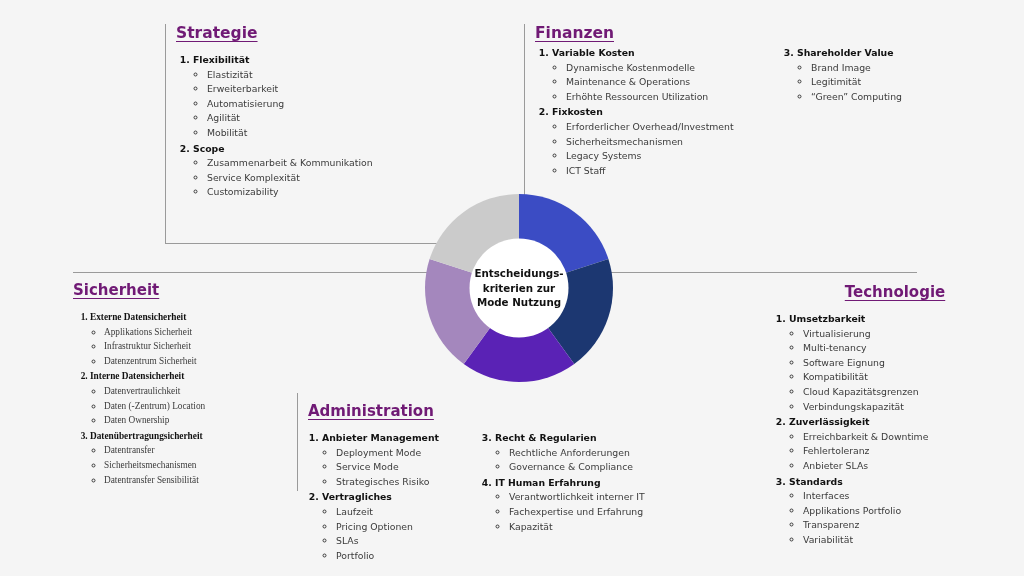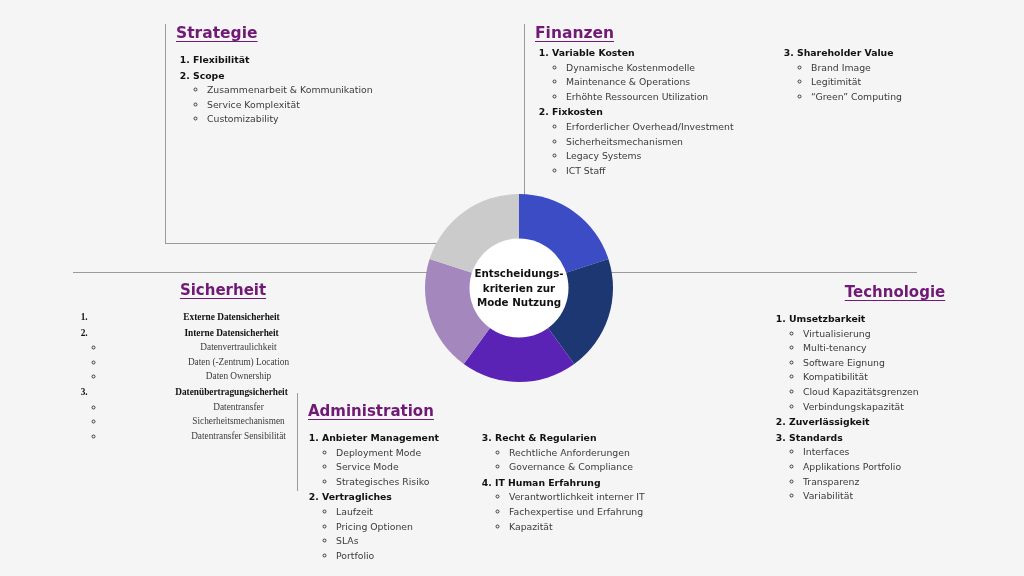--- a/index.html
+++ b/index.html
@@ -126,21 +126,27 @@
       <div>Entscheidungs-</div>
       <div>kriterien zur</div>
       <div>Mode Nutzung</div>
     </div>
   </div>
 
   <div class="section" style="left:176px; top:24px; width:310px;">
     <div class="sec-title big">Strategie</div>
     <div style="margin-top:11px;">
       <ol class="lvl1">
-          <li><span class="num-label">Flexibilität</span></li>
+          <li><span class="num-label">Flexibilität</span><ul class="lvl2">
+              <li>Elastizität</li>
+              <li>Erweiterbarkeit</li>
+              <li>Automatisierung</li>
+              <li>Agilität</li>
+              <li>Mobilität</li>
+            </ul></li>
           <li><span class="num-label">Scope</span><ul class="lvl2">
               <li>Zusammenarbeit &amp; Kommunikation</li>
               <li>Service Komplexität</li>
               <li>Customizability</li>
             </ul></li>
         </ol>
     </div>
   </div>
 
   <div class="section" style="left:535px; top:24px; width:470px;">
@@ -166,25 +172,29 @@
             <li><span class="num-label">Shareholder Value</span><ul class="lvl2">
                 <li>Brand Image</li>
                 <li>Legitimität</li>
                 <li>“Green” Computing</li>
               </ul></li>
           </ol>
       </div>
     </div>
   </div>
 
-  <div class="section" style="left:73px; top:281px; width:300px;text-align:center;">
+  <div class="section" style="left:73px; top:281px; width:300px;">
     <div class="sec-title mid">Sicherheit </div>
     <div style="margin-top:11px;font-family:Liberation Serif, serif;">
       <ol class="lvl1">
-          <li><span class="num-label">Externe Datensicherheit</span></li>
+          <li><span class="num-label">Externe Datensicherheit</span><ul class="lvl2">
+              <li>Applikations Sicherheit</li>
+              <li>Infrastruktur Sicherheit</li>
+              <li>Datenzentrum Sicherheit</li>
+            </ul></li>
           <li><span class="num-label">Interne Datensicherheit</span><ul class="lvl2">
               <li>Datenvertraulichkeit</li>
               <li>Daten (-Zentrum) Location</li>
               <li>Daten Ownership</li>
             </ul></li>
           <li><span class="num-label">Datenübertragungsicherheit</span><ul class="lvl2">
               <li>Datentransfer</li>
               <li>Sicherheitsmechanismen</li>
               <li>Datentransfer Sensibilität</li>
             </ul></li>
@@ -197,21 +207,25 @@
     <div style="margin-top:11px;">
       <ol class="lvl1" style="padding-left:14px;">
           <li><span class="num-label">Umsetzbarkeit</span><ul class="lvl2">
               <li>Virtualisierung</li>
               <li>Multi-tenancy</li>
               <li>Software Eignung</li>
               <li>Kompatibilität</li>
               <li>Cloud Kapazitätsgrenzen</li>
               <li>Verbindungskapazität</li>
             </ul></li>
-          <li><span class="num-label">Zuverlässigkeit</span></li>
+          <li><span class="num-label">Zuverlässigkeit</span><ul class="lvl2">
+              <li>Erreichbarkeit &amp; Downtime</li>
+              <li>Fehlertoleranz</li>
+              <li>Anbieter SLAs</li>
+            </ul></li>
           <li><span class="num-label">Standards</span><ul class="lvl2">
               <li>Interfaces</li>
               <li>Applikations Portfolio</li>
               <li>Transparenz</li>
               <li>Variabilität</li>
             </ul></li>
         </ol>
     </div>
   </div>
 

